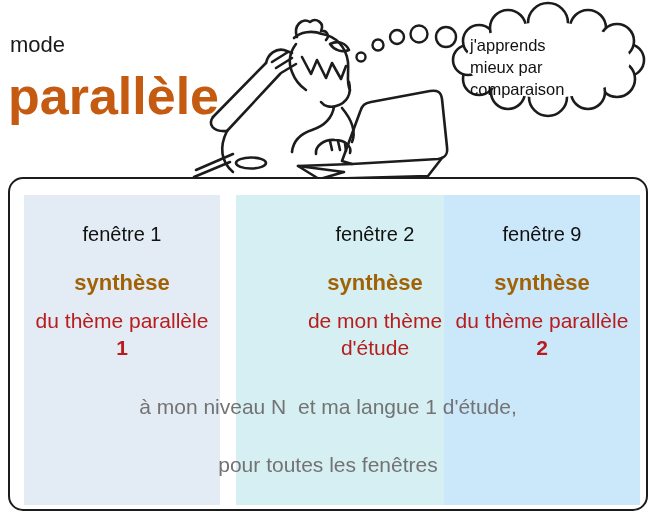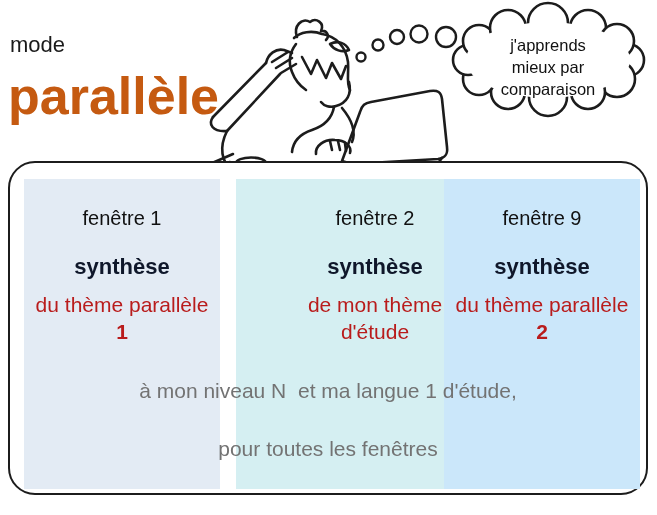--- a/index.html
+++ b/index.html
@@ -6,36 +6,36 @@
   #page{
     position:relative;width:657px;height:515px;overflow:hidden;background:#ffffff;
     font-family:"Liberation Sans","DejaVu Sans",sans-serif;color:#1a1a1a;
   }
   
   .mode-label{position:absolute;left:10px;top:32px;font-size:22px;color:#1a1a1a;}
   .mode-name{position:absolute;left:8px;top:66px;font-size:52px;font-weight:bold;color:#C55A11;letter-spacing:0px;}
   
   .illustration{position:absolute;left:0;top:0;width:657px;height:182px;}
   .cloud-text{
-    position:absolute;left:470px;top:34px;width:156px;text-align:center;
+    position:absolute;left:470px;top:34px;width:156px;text-align:left;
     font-size:16.5px;line-height:22px;color:#111;
   }
   
   .panel{
-    position:absolute;left:8px;top:161px;width:636px;height:330px;
-    background:#ffffff;border:2.5px solid #1c1c1c;border-radius:27px;
+    position:absolute;left:8px;top:177px;width:636px;height:330px;
+    background:#ffffff;border:2.5px solid #1c1c1c;border-radius:15px;
   }
   .window{
     position:absolute;top:16px;width:196px;height:310px;text-align:center;
   }
   .window.col-1{left:14px;background:#E3EBF4;}
   .window.col-2{left:226px;background:#D5EFF2;padding-left:41px;}
   .window.col-3{left:434px;background:#CBE7FA;}
   .win-title{margin-top:27px;font-size:20px;line-height:25px;color:#111;}
-  .win-heading{margin-top:22px;font-size:22px;line-height:27px;font-weight:bold;color:#0f172a;}
+  .win-heading{margin-top:22px;font-size:22px;line-height:27px;font-weight:bold;color:#a16207;}
   .win-detail{margin-top:11px;font-size:21px;line-height:27px;color:#b91c1c;}
   .win-detail .line2{display:block;}
   .window.col-1 .line2,.window.col-3 .line2{font-weight:bold;}
   .panel-footer{
     position:absolute;left:0;right:0;top:214px;text-align:center;
     font-size:21px;line-height:27px;color:#737373;z-index:2;
   }
   .panel-footer .f-line2{margin-top:31px;}
 </style>
 </head>

